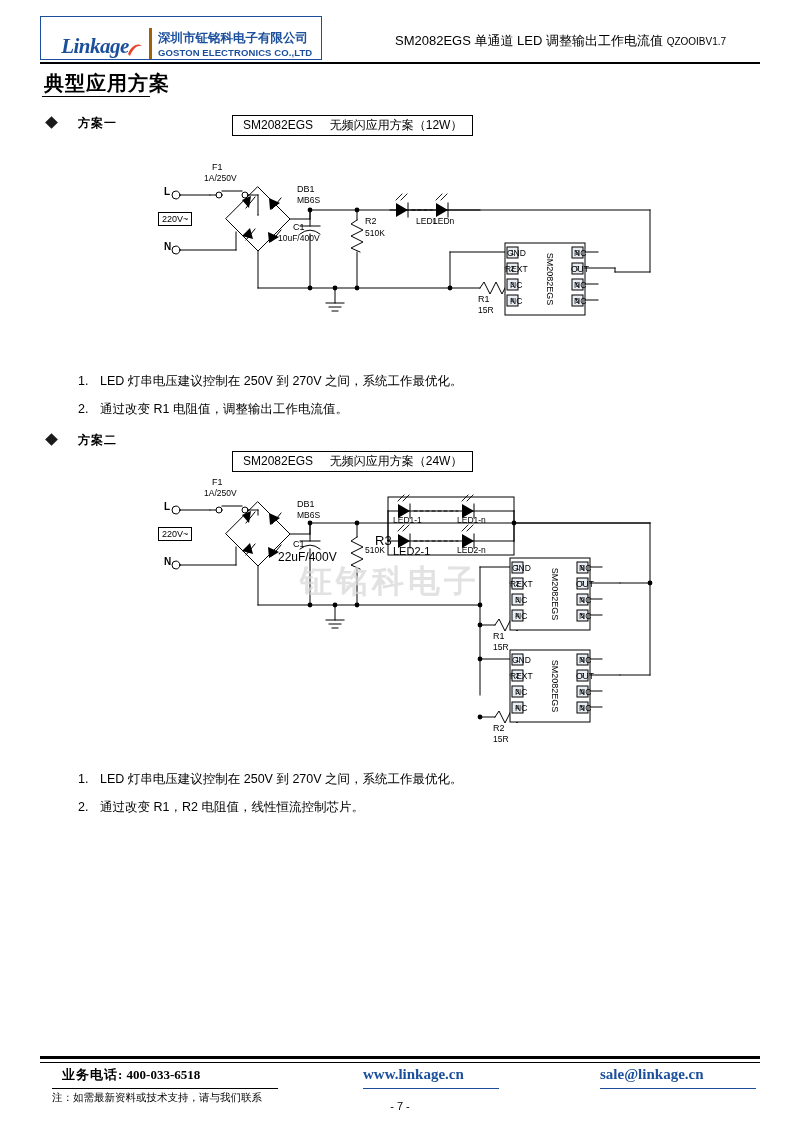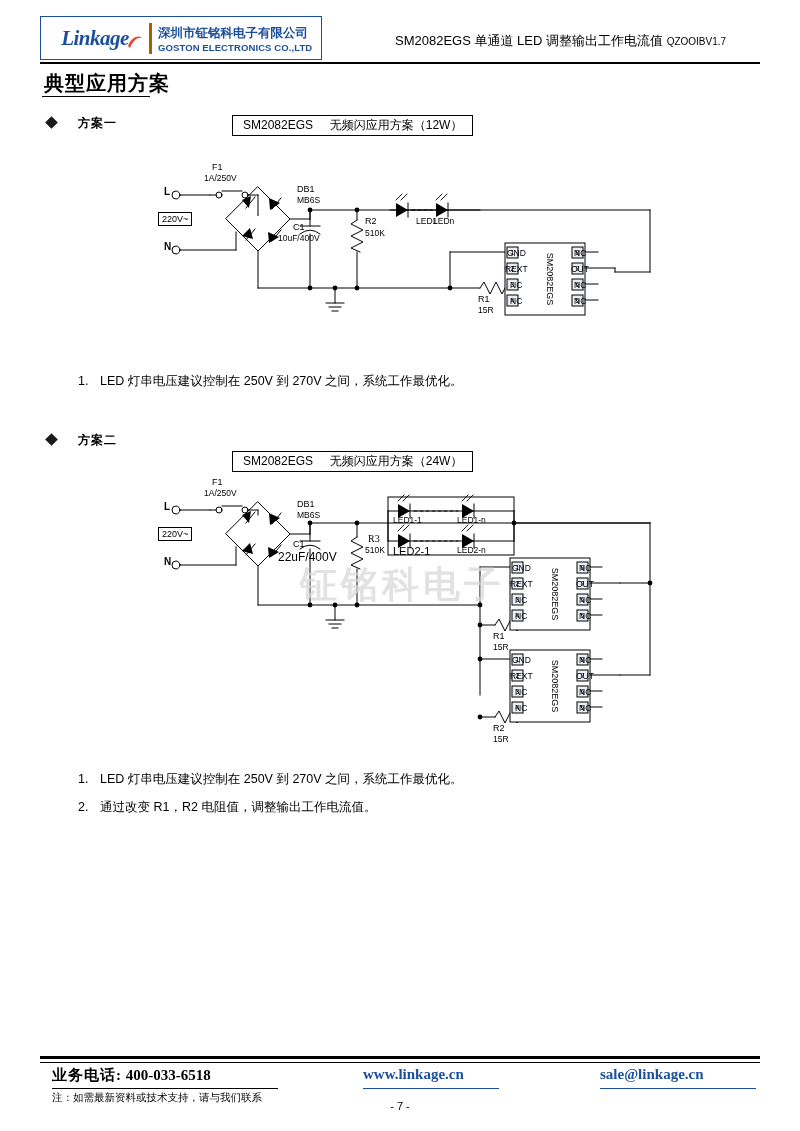--- a/index.html
+++ b/index.html
@@ -5,21 +5,21 @@
   html,body{margin:0;padding:0;}
   body{
     width:800px;height:1131px;background:#ffffff;
     font-family:"Liberation Sans", sans-serif;
     color:#000;position:relative;overflow:hidden;
   }
   .page{position:relative;width:800px;height:1131px;}
 
   
   .header{position:absolute;left:40px;top:16px;width:720px;height:44px;}
-  .logo-box{position:absolute;left:0;top:0;width:280px;height:42px;border:1px solid #1b4f9c;display:flex;align-items:center;}
+  .logo-box{position:absolute;left:0;top:0;width:280px;height:42px;border:1px solid #1b4f9c;display:flex;align-items:flex-end;}
   .logo-left{width:108px;display:flex;align-items:center;justify-content:center;position:relative;}
   .logo-word{font-family:"Liberation Serif",serif;font-style:italic;font-weight:bold;font-size:21px;color:#1b4f9c;letter-spacing:-.5px;}
   .logo-swoosh{position:absolute;right:6px;top:8px;width:16px;height:16px;}
   .logo-right{flex:1;border-left:3px solid #a16207;padding:3px 4px 0 6px;}
   .logo-cn{font-size:12.5px;color:#1b4f9c;font-weight:bold;line-height:15px;}
   .logo-en{font-size:9.5px;color:#1b4f9c;font-weight:bold;line-height:13px;letter-spacing:.1px;}
   .hdr-title{position:absolute;left:355px;top:16px;font-size:13px;white-space:nowrap;}
   .hdr-title .ver{font-size:10px;}
   .hdr-rule{position:absolute;left:40px;top:62px;width:720px;height:2px;background:#000;}
 
@@ -32,33 +32,33 @@
   .scheme-label{position:absolute;font-size:12px;font-weight:bold;letter-spacing:1px;}
   .scheme-box{position:absolute;border:1px solid #000;height:19px;line-height:19px;font-size:12px;padding:0 10px;white-space:nowrap;}
 
   
   .note{position:absolute;font-size:12.5px;white-space:nowrap;}
   .note .num{display:inline-block;width:22px;}
 
   
   .foot-rule1{position:absolute;left:40px;top:1056px;width:720px;height:3px;background:#000;}
   .foot-rule2{position:absolute;left:40px;top:1062px;width:720px;height:1px;background:#000;}
-  .foot-tel{position:absolute;left:52px;top:1066px;font-size:15px;font-weight:bold;font-family:"Liberation Serif",serif;}
+  .foot-tel{position:absolute;left:62px;top:1066px;font-size:13px;font-weight:bold;font-family:"Liberation Serif",serif;}
   .foot-tel .t{letter-spacing:1px;}
   .foot-tel-underline{position:absolute;left:52px;top:1088px;width:226px;height:1px;background:#000;}
   .foot-note{position:absolute;left:52px;top:1091px;font-size:10.5px;}
   .foot-web{position:absolute;left:363px;top:1066px;font-size:15px;font-weight:bold;color:#1b4f9c;font-family:"Liberation Serif",serif;}
   .foot-web-ul{position:absolute;left:363px;top:1088px;width:136px;height:1px;background:#1b4f9c;}
   .foot-mail{position:absolute;left:600px;top:1066px;font-size:15px;font-weight:bold;color:#1b4f9c;font-family:"Liberation Serif",serif;}
   .foot-mail-ul{position:absolute;left:600px;top:1088px;width:156px;height:1px;background:#1b4f9c;}
   .pagenum{position:absolute;left:0;top:1100px;width:800px;text-align:center;font-size:11px;}
 
   
   .sch{position:absolute;}
-  .wm{position:absolute;font-size:37px;font-weight:bold;color:#d9d9d9;opacity:.75;letter-spacing:4px;pointer-events:none;}
+  .wm{position:absolute;font-size:32px;font-weight:bold;color:#d9d9d9;opacity:.75;letter-spacing:4px;pointer-events:none;}
 </style>
 </head>
 <body>
 
 <div class="page">
 
   <div class="header">
     <div class="logo-box">
       <div class="logo-left">
         <span class="logo-word">Linkage</span>
@@ -250,20 +250,23 @@
     <div style="position:absolute;left:215px;top:76px;font-size:9px;">R2</div>
     <div style="position:absolute;left:215px;top:88px;font-size:8.5px;">510K</div>
     <div style="position:absolute;left:240px;top:76px;font-size:8.5px;padding-left:26px;">LED1</div>
     <div style="position:absolute;left:283px;top:76px;font-size:8.5px;">LEDn</div>
     <div style="position:absolute;left:328px;top:154px;font-size:9px;">R1</div>
     <div style="position:absolute;left:328px;top:165px;font-size:8.5px;">15R</div>
   </div>
 
   <div class="note" style="left:78px;top:373px;">
     <span class="num">1.</span><span>LED 灯串电压建议控制在 250V 到 270V 之间，系统工作最优化。</span>
+  </div>
+  <div class="note" style="left:78px;top:401px;">
+    <span class="num">2.</span><span>通过改变 R1 电阻值，调整输出工作电流值。</span>
   </div>
 
   <div class="diamond" style="left:47px;top:435px;"></div>
   <div class="scheme-label" style="left:78px;top:432px;">方案二</div>
   <div class="scheme-box" style="left:232px;top:430px;margin-top:21px;">
     <span>SM2082EGS</span>
     &nbsp;&nbsp;&nbsp;
     <span>无频闪应用方案（24W）</span>
   </div>
 
@@ -460,39 +463,39 @@
     
     <div style="position:absolute;left:62px;top:22px;font-size:9px;">F1</div>
     <div style="position:absolute;left:54px;top:33px;font-size:8.5px;">1A/250V</div>
     <div style="position:absolute;left:14px;top:46px;font-size:10px;font-weight:bold;">L</div>
     <div style="position:absolute;left:14px;top:101px;font-size:10px;font-weight:bold;">N</div>
     <div style="position:absolute;left:8px;top:72px;font-size:9px;border:1px solid #000;padding:1px 3px;">220V~</div>
     <div style="position:absolute;left:147px;top:44px;font-size:9px;">DB1</div>
     <div style="position:absolute;left:147px;top:55px;font-size:8.5px;">MB6S</div>
     <div style="position:absolute;left:143px;top:84px;font-size:9px;">C1</div>
     <div style="position:absolute;left:128px;top:95px;font-size:12px;">22uF/400V</div>
-    <div style="position:absolute;left:218px;top:78px;font-size:10px;font-family:Liberation Serif, serif;">R3</div>
+    <div style="position:absolute;left:225px;top:78px;font-size:13px;">R3</div>
     <div style="position:absolute;left:215px;top:90px;font-size:8.5px;">510K</div>
     <div style="position:absolute;left:243px;top:60px;font-size:8.5px;">LED1-1</div>
     <div style="position:absolute;left:307px;top:60px;font-size:8.5px;">LED1-n</div>
     <div style="position:absolute;left:243px;top:90px;font-size:11px;">LED2-1</div>
     <div style="position:absolute;left:307px;top:90px;font-size:8.5px;">LED2-n</div>
     <div style="position:absolute;left:343px;top:176px;font-size:9px;">R1</div>
     <div style="position:absolute;left:343px;top:187px;font-size:8.5px;">15R</div>
     <div style="position:absolute;left:343px;top:268px;font-size:9px;">R2</div>
     <div style="position:absolute;left:343px;top:279px;font-size:8.5px;">15R</div>
   </div>
 
   <div class="wm" style="left:300px;top:560px;">钲铭科电子</div>
 
   <div class="note" style="left:78px;top:771px;">
     <span class="num">1.</span><span>LED 灯串电压建议控制在 250V 到 270V 之间，系统工作最优化。</span>
   </div>
   <div class="note" style="left:78px;top:799px;">
-    <span class="num">2.</span><span>通过改变 R1，R2 电阻值，调整输出工作电流值。</span>
+    <span class="num">2.</span><span>通过改变 R1，R2 电阻值，线性恒流控制芯片。</span>
   </div>
 
   <div class="foot-rule1"></div>
   <div class="foot-rule2"></div>
   <div class="foot-tel">
     <span class="t">业务电话:</span>
     <span>400-033-6518</span>
   </div>
   <div class="foot-tel-underline"></div>
   <div class="foot-note">注：如需最新资料或技术支持，请与我们联系</div>

